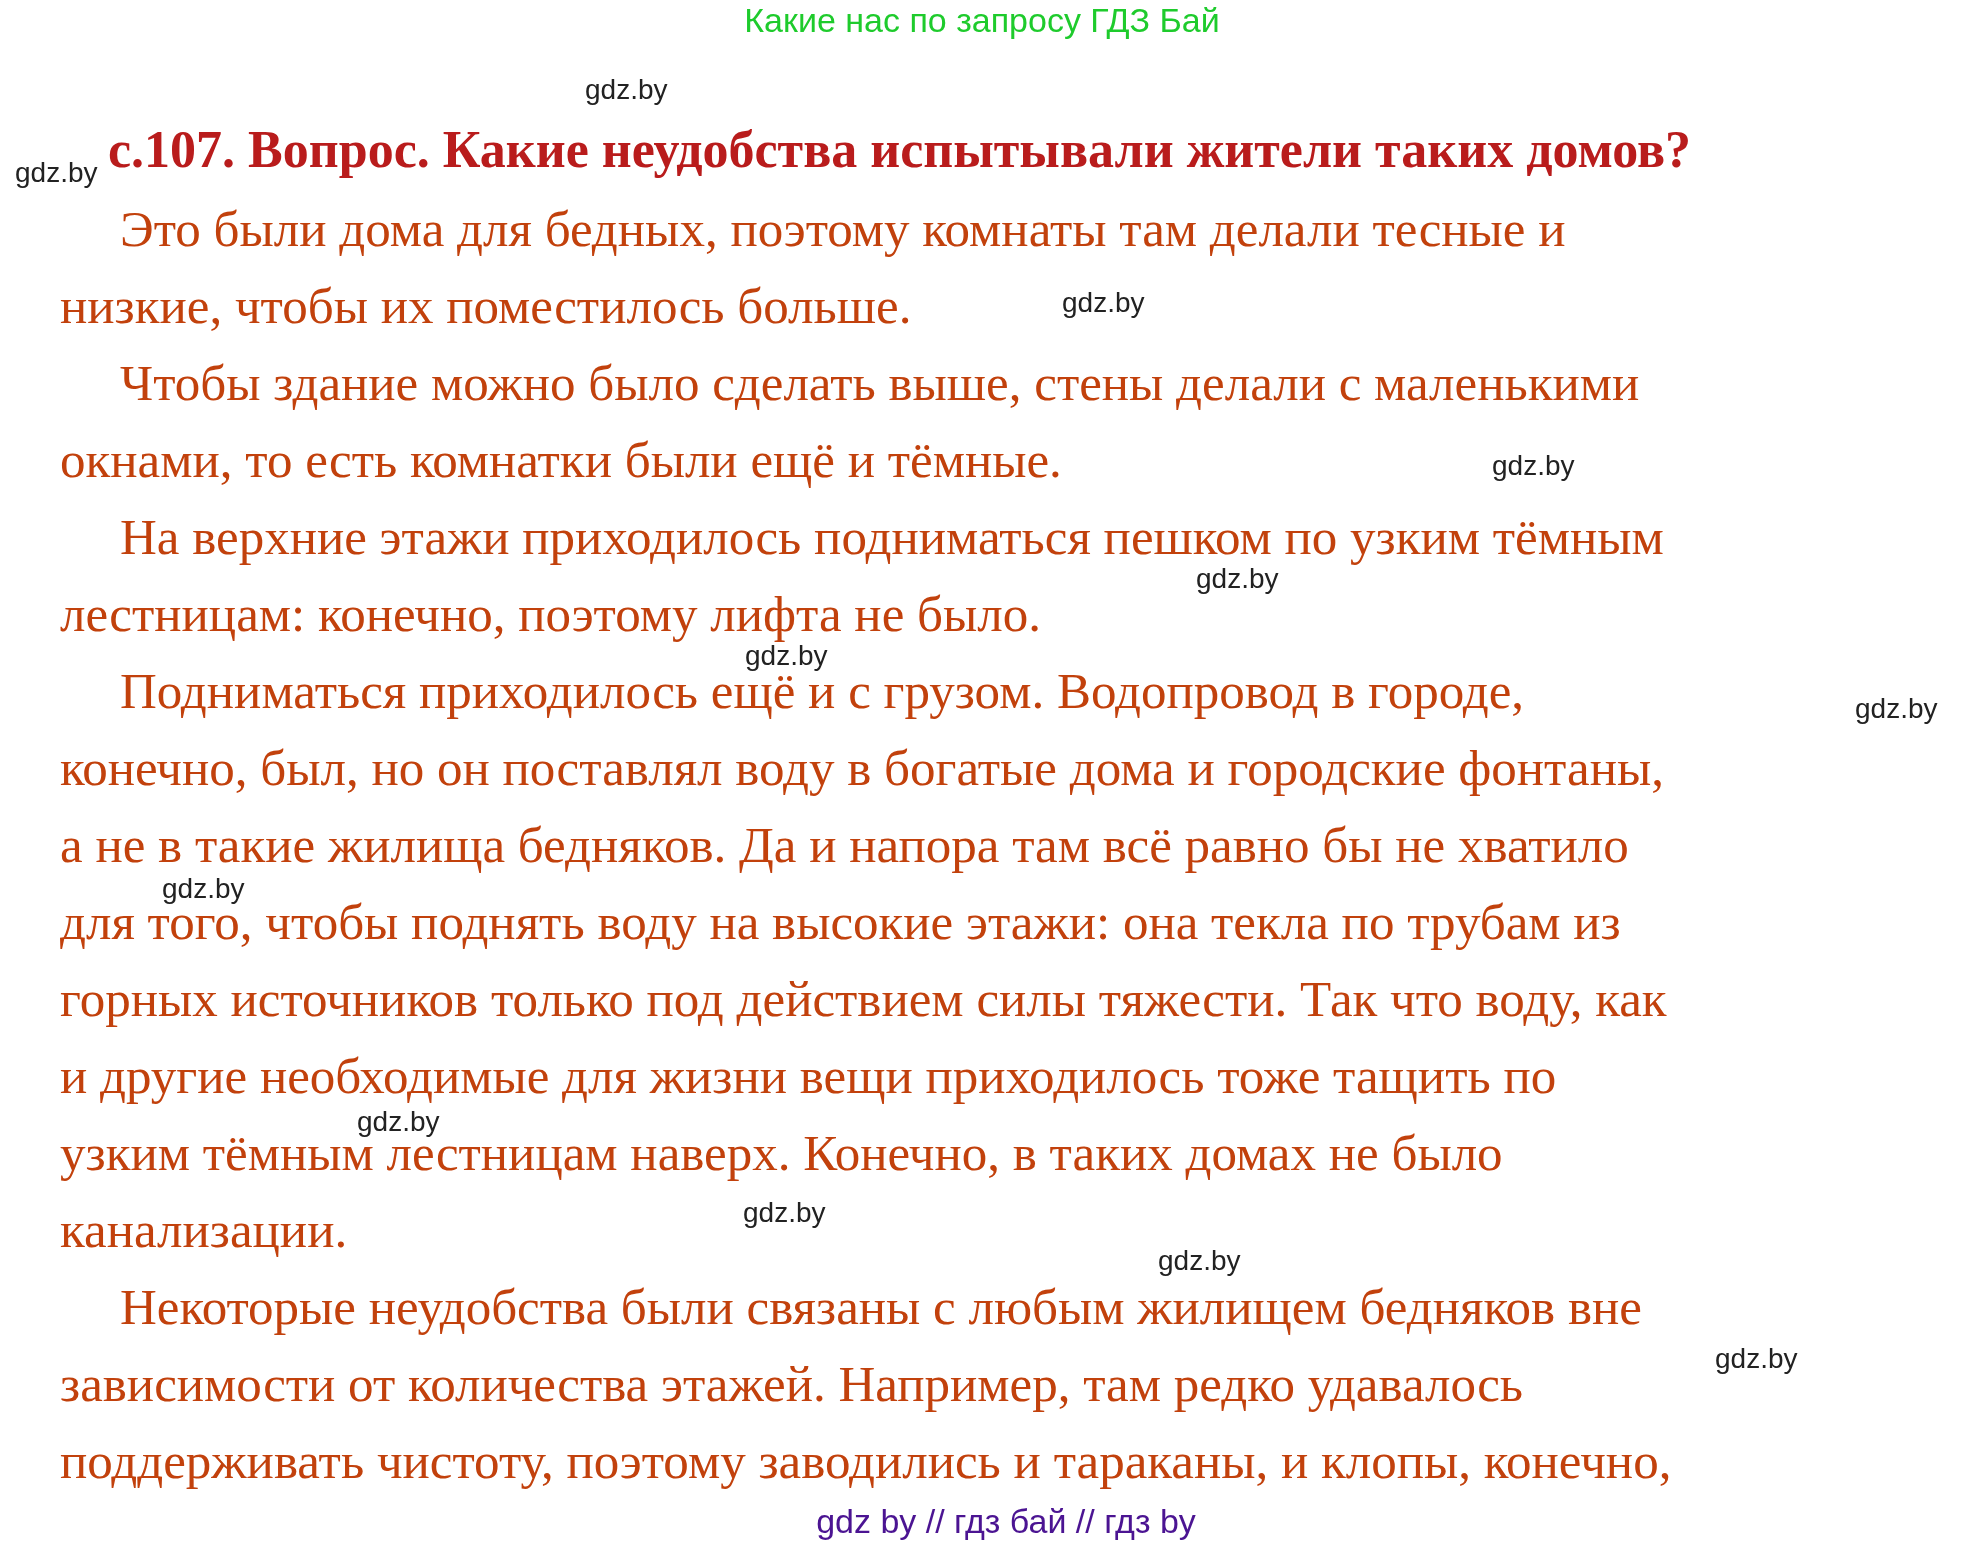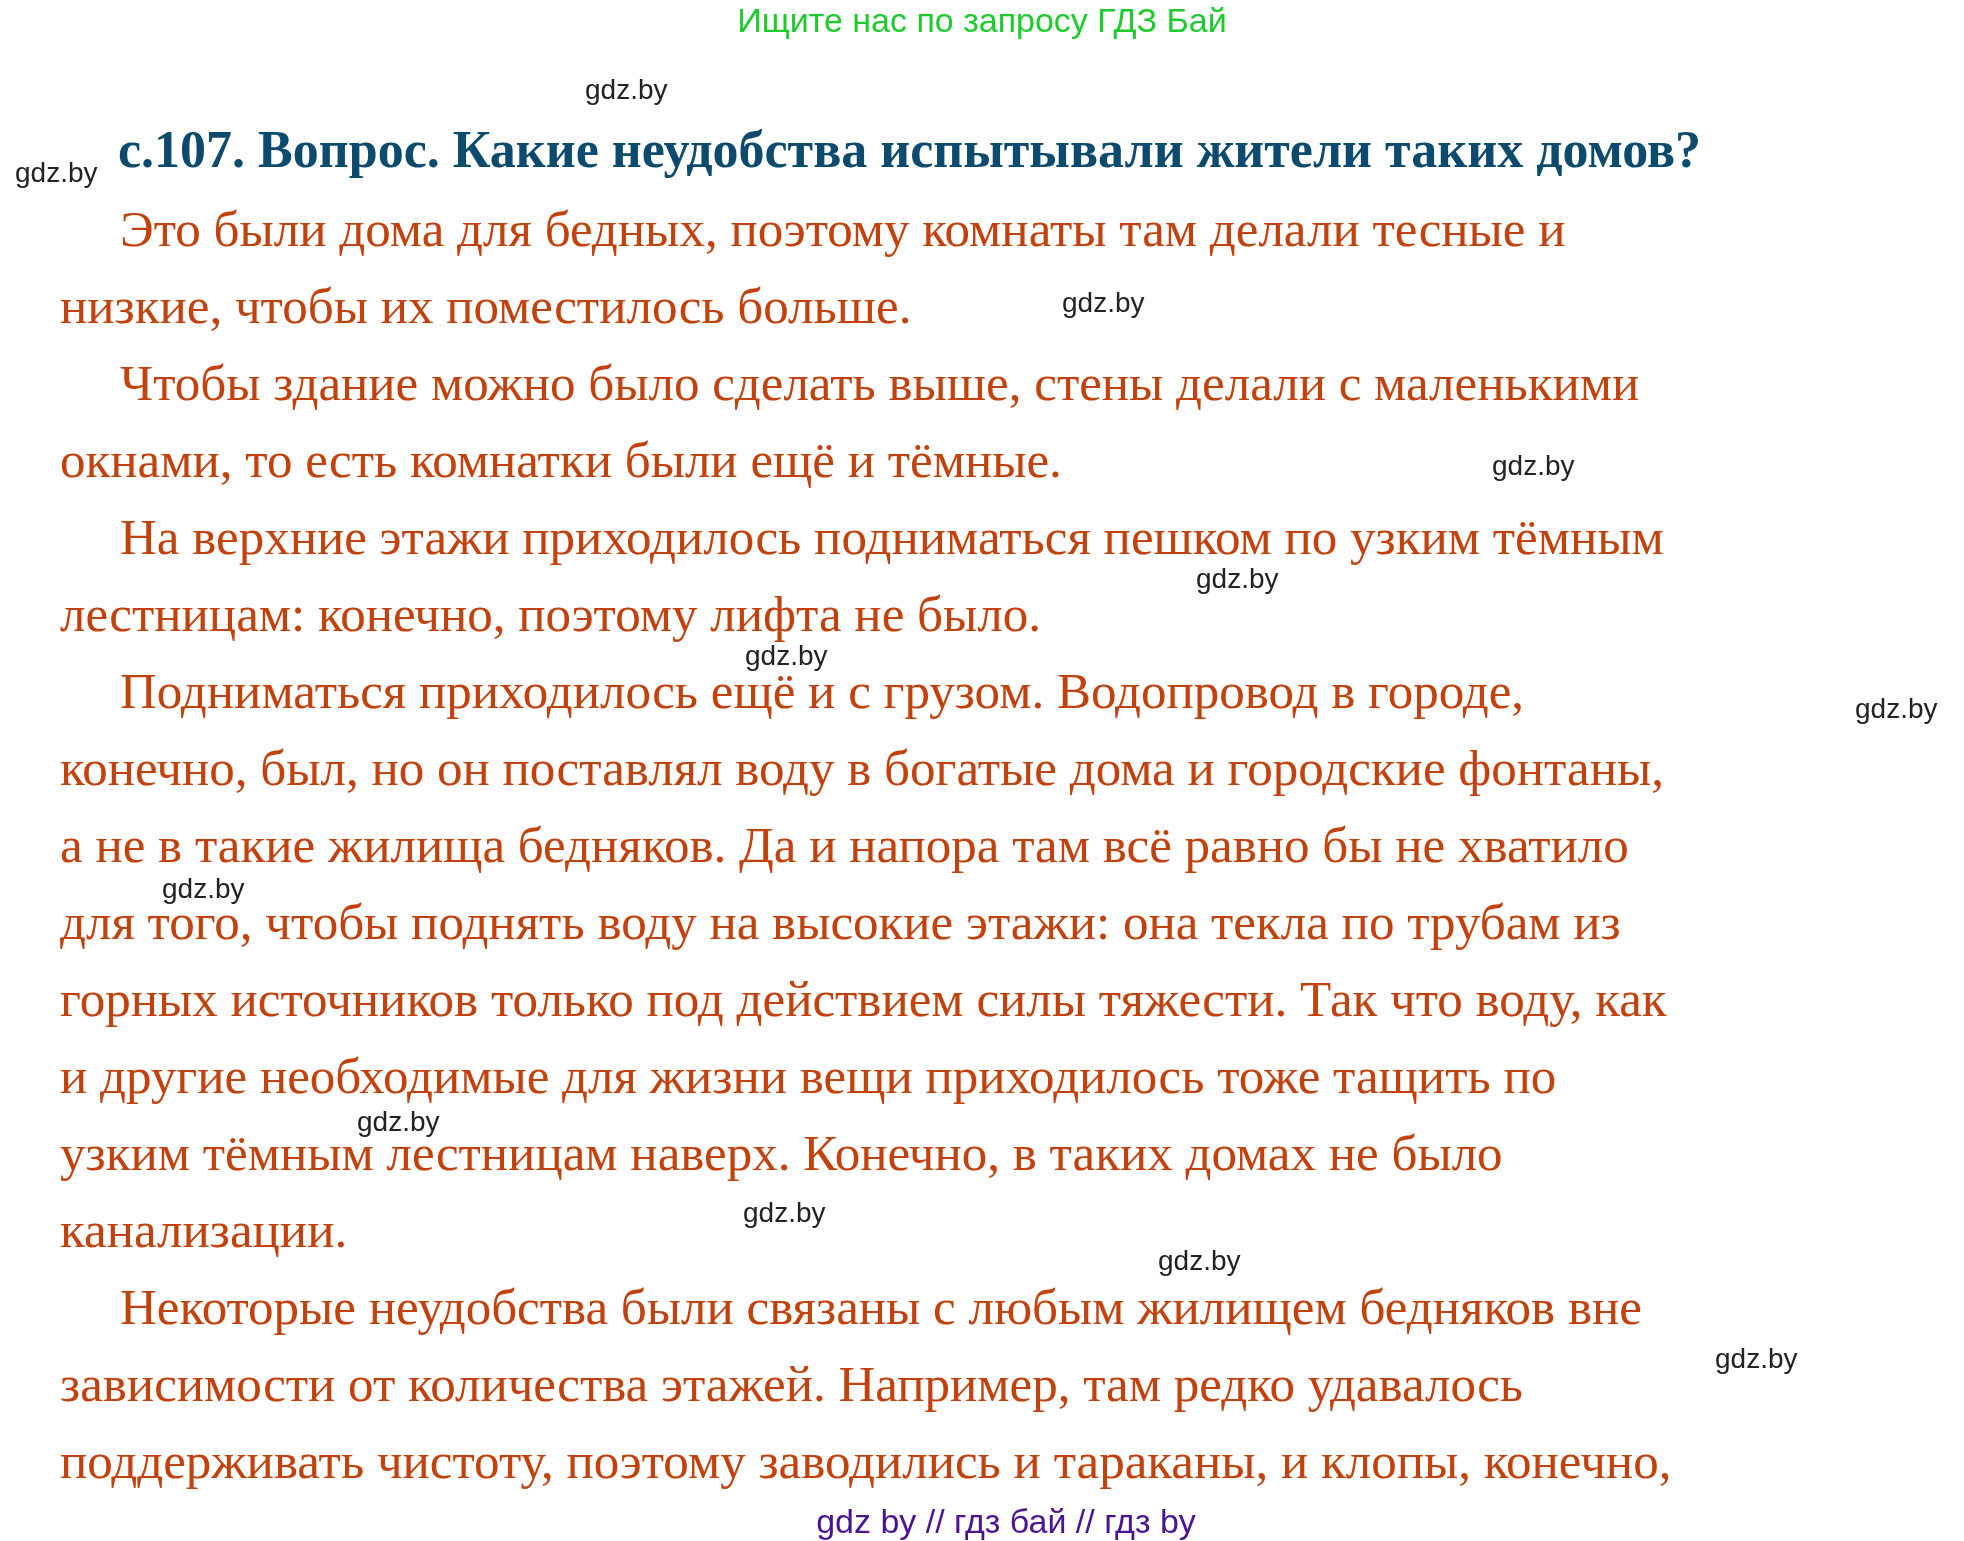--- a/index.html
+++ b/index.html
@@ -20,27 +20,27 @@
     width: 1964px;
     text-align: center;
     font-family: "Liberation Sans", sans-serif;
     font-size: 34px;
     line-height: 40px;
     color: #1ecb2c;
     white-space: nowrap;
   }
   .title {
     position: absolute;
-    left: 118px;
+    left: 108px;
     top: 118px;
     font-family: "Liberation Serif", serif;
     font-weight: bold;
     font-size: 52px;
     line-height: 64px;
-    color: #0c4a6e;
+    color: #b91c1c;
     white-space: nowrap;
   }
   .line {
     position: absolute;
     font-family: "Liberation Serif", serif;
     font-size: 51px;
     line-height: 60px;
     color: #c2410c;
     white-space: nowrap;
   }
@@ -62,21 +62,21 @@
     font-size: 34px;
     line-height: 38px;
     color: #4b1492;
     white-space: nowrap;
     padding-left: 24px;
   }
 </style>
 </head>
 <body>
 
-<div class="promo">Ищите нас по запросу ГДЗ Бай</div>
+<div class="promo">Какие нас по запросу ГДЗ Бай</div>
 
 <div class="wm" style="left:585px; top:74px;">gdz.by</div>
 <div class="wm" style="left:15px; top:157px;">gdz.by</div>
 
 <h1 class="title" style="margin:0;">с.107. Вопрос. Какие неудобства испытывали жители таких домов?</h1>
 
 <div>
   <div class="line" style="left:120px; top:199px;">Это были дома для бедных, поэтому комнаты там делали тесные и</div>
   <div class="line" style="left:60px; top:276px;text-align:center;">низкие, чтобы их поместилось больше.</div>
   <div class="line" style="left:120px; top:353px;">Чтобы здание можно было сделать выше, стены делали с маленькими</div>

